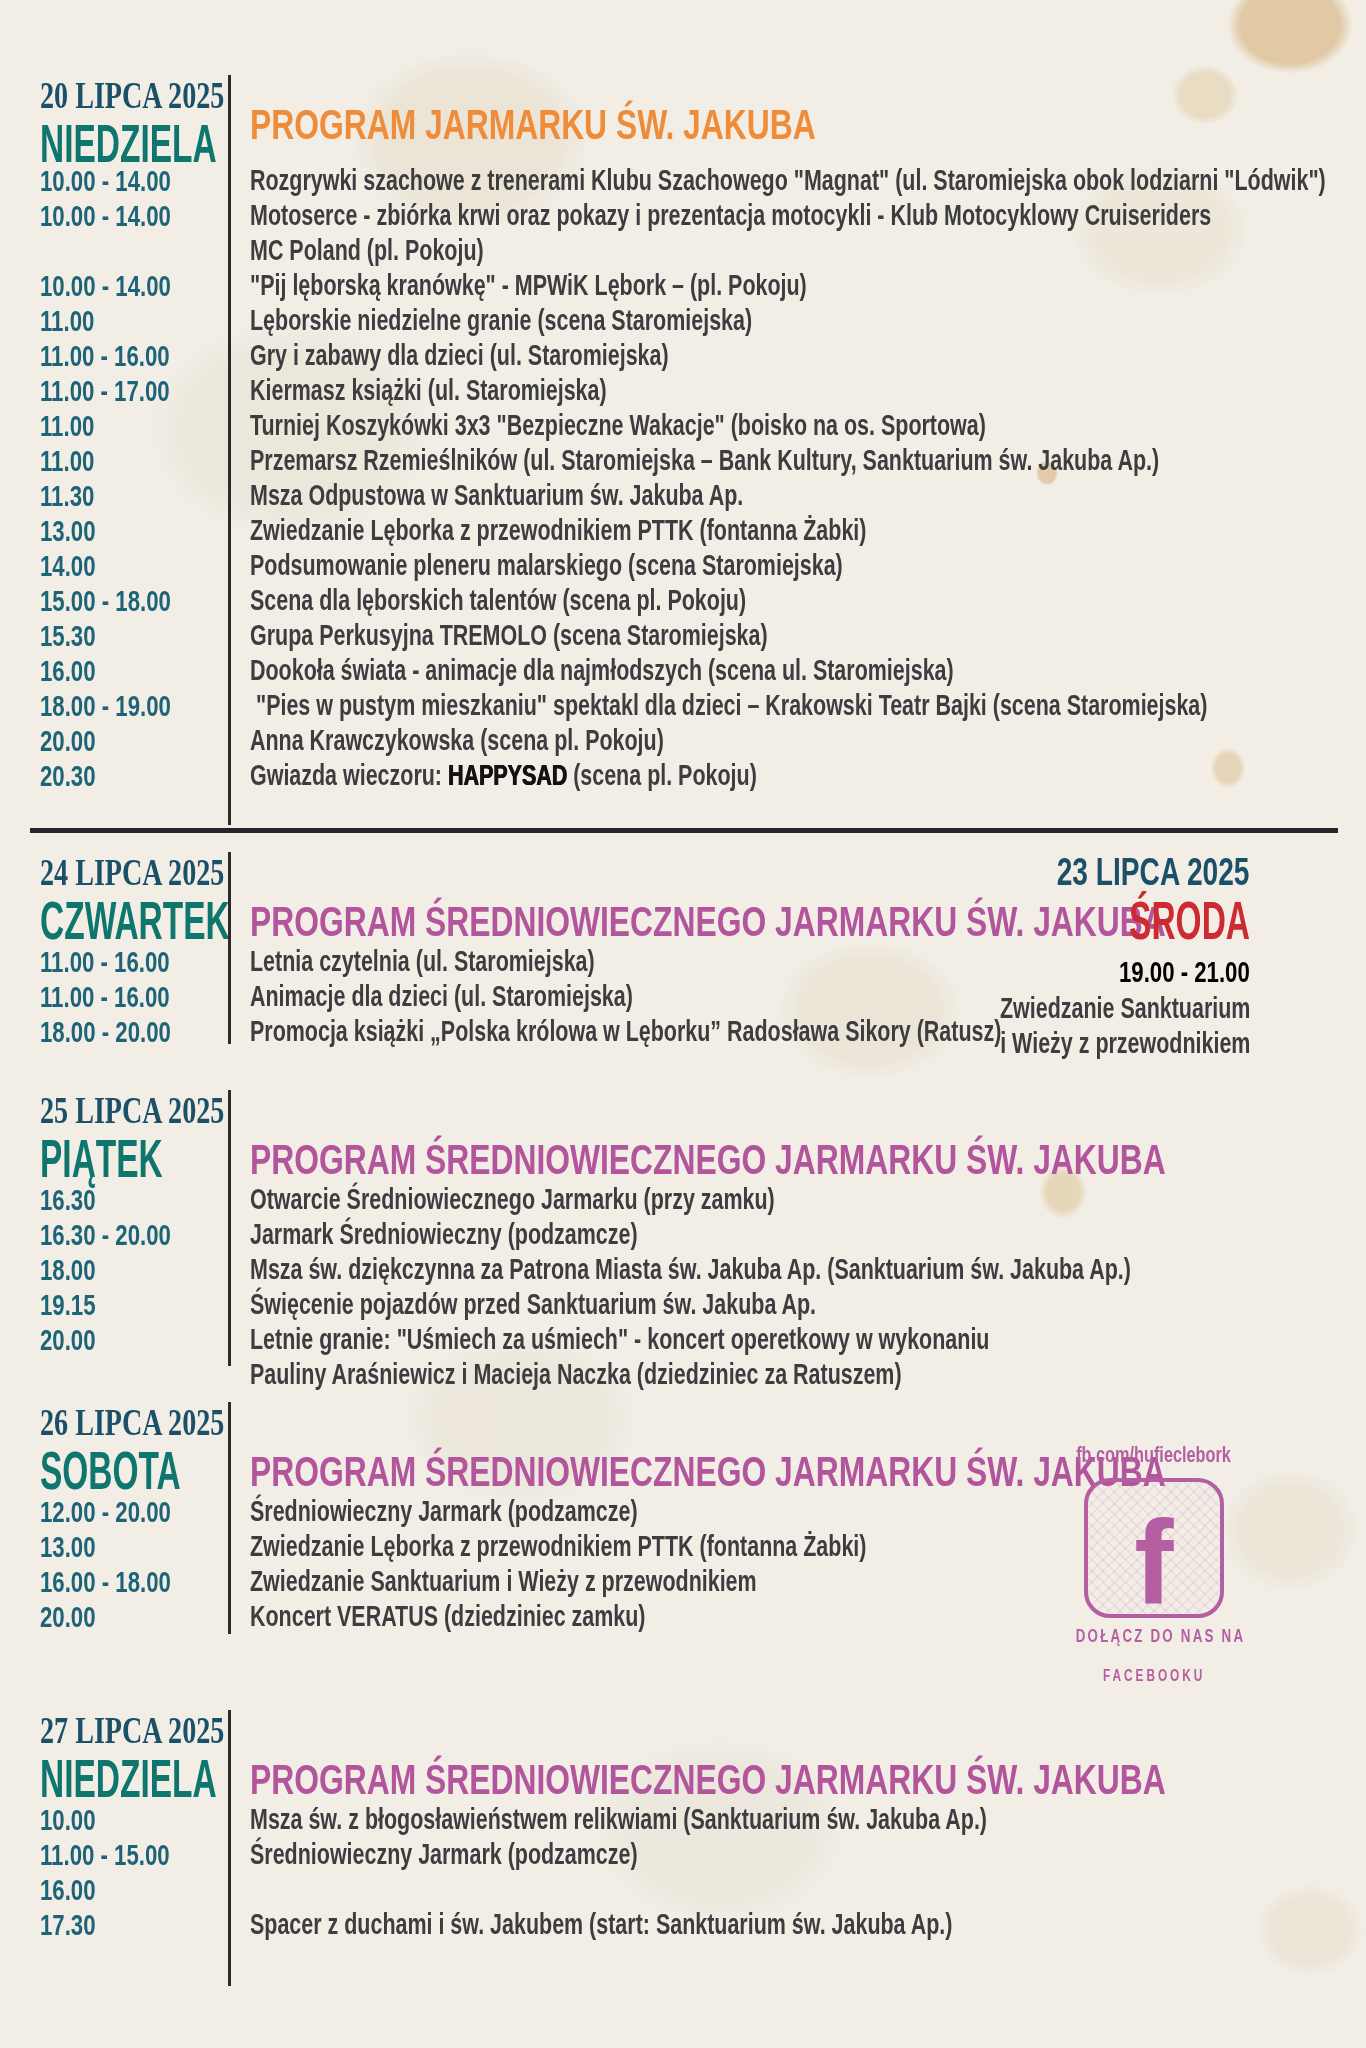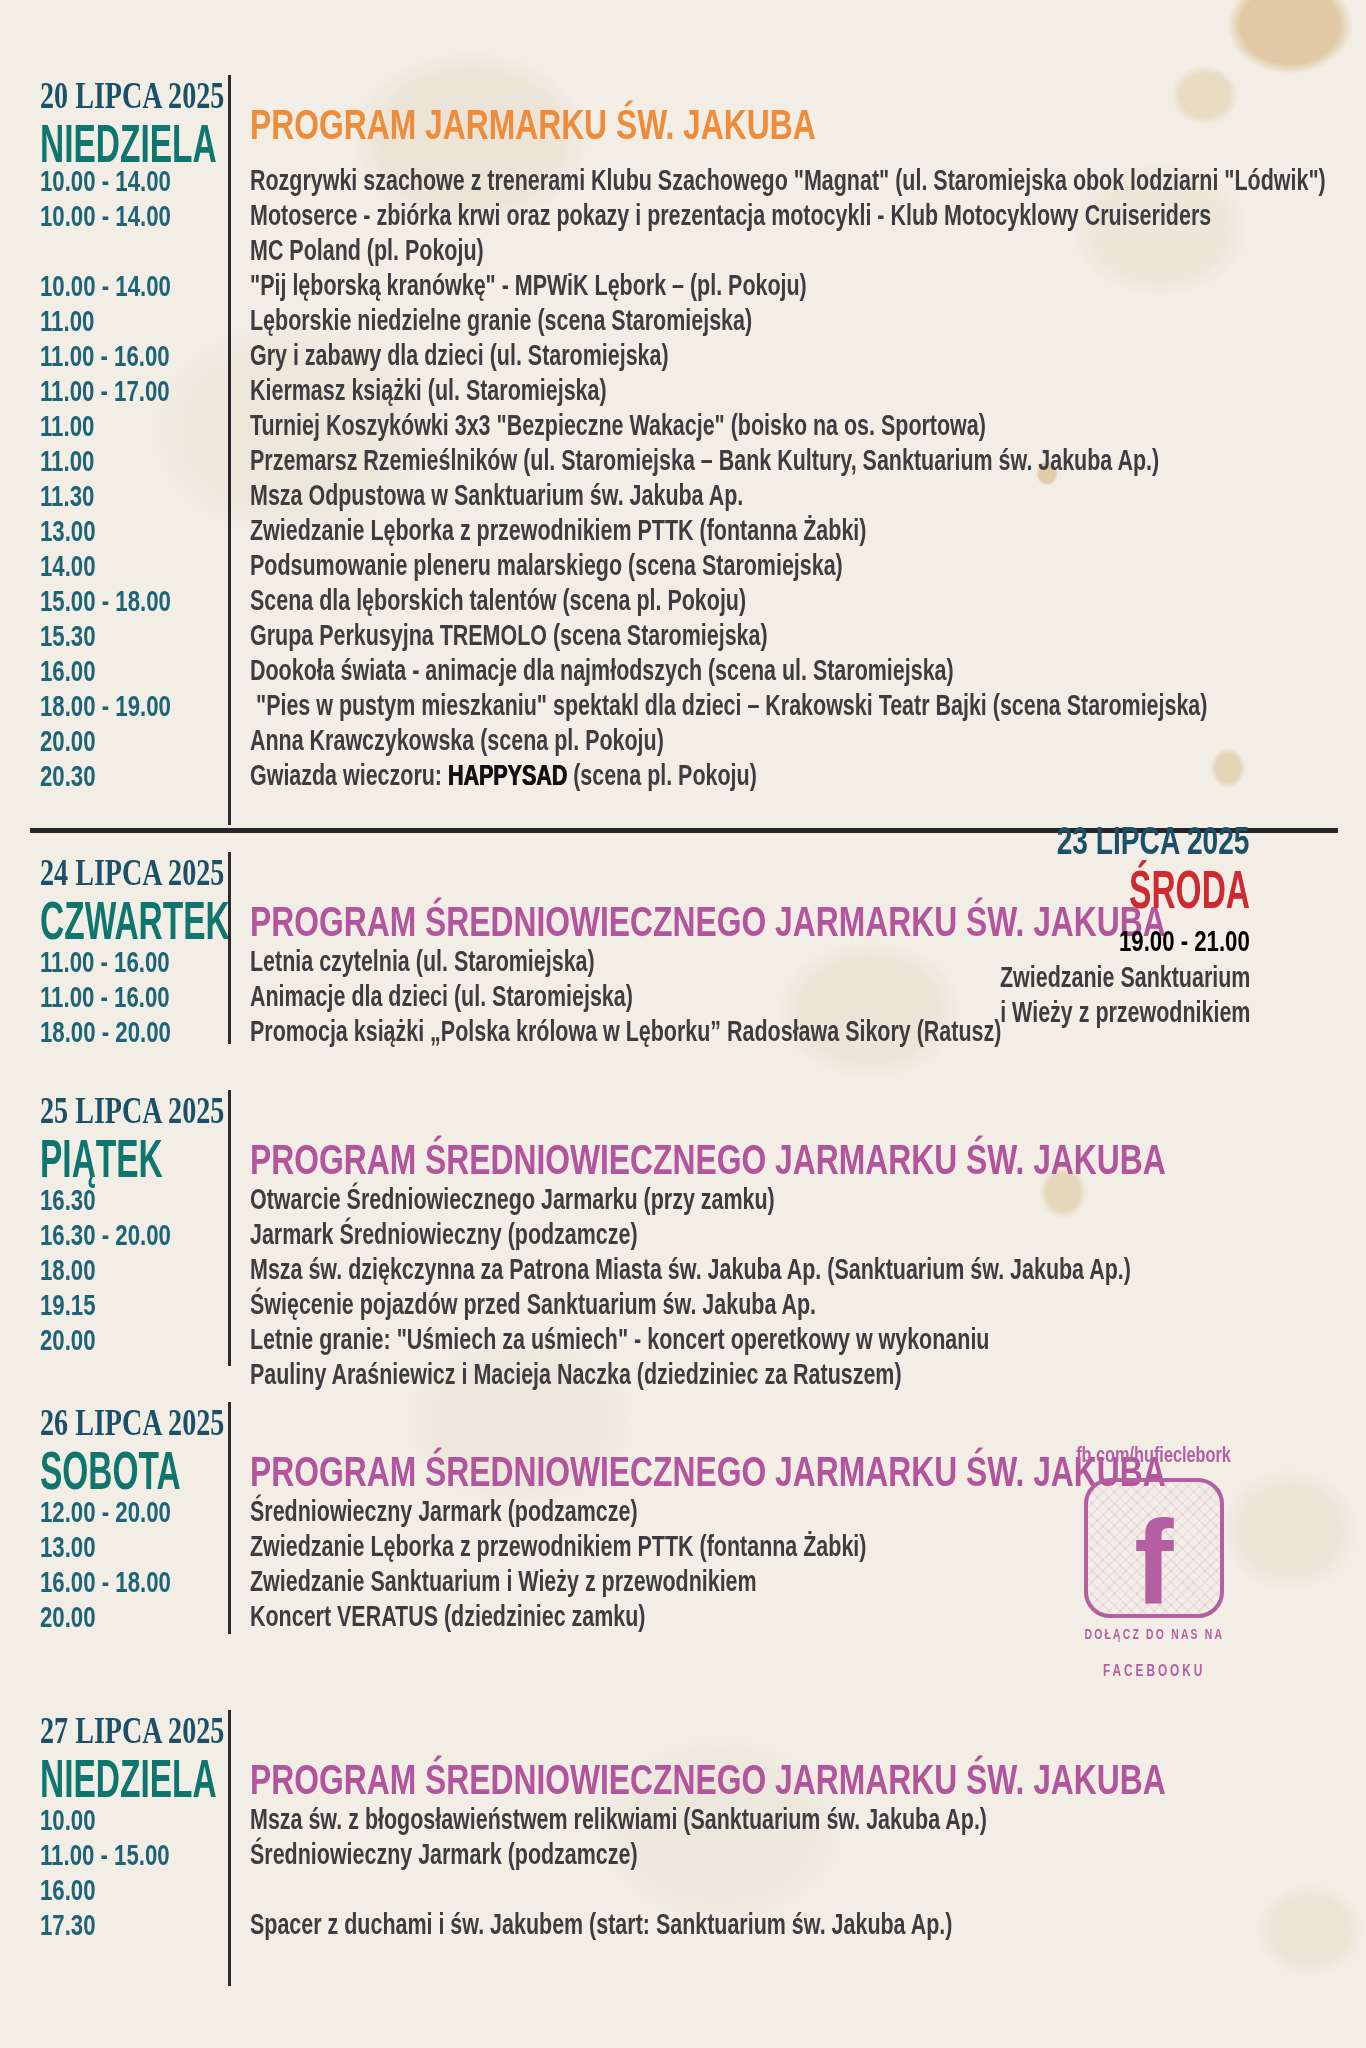--- a/index.html
+++ b/index.html
@@ -50,37 +50,37 @@
   .s1 .rows{top:88px;} .s2 .rows,.s3 .rows,.s4 .rows,.s5 .rows{top:92px;}
   .erow{display:flex;align-items:flex-start;}
   .time{flex:0 0 188px;width:188px;font-size:30px;line-height:35px;color:#1d6478;}
   .etext{margin-left:22px;font-size:29px;line-height:35px;color:#3d3d3f;}
   .etext .cond{white-space:pre;}
   .xbold{color:#121214;text-shadow:.7px 0 currentColor,-.4px 0 currentColor;}
 
   .hdivider{position:absolute;left:30px;right:28px;top:828px;height:5px;background:#26262a;}
 
   
-  .sideblock{position:absolute;top:821px;right:116px;text-align:right;}
+  .sideblock{position:absolute;top:852px;right:116px;text-align:right;}
   .side-date{font-size:38px;line-height:40px;color:#1a5068;}
   .side-day{font-size:54px;line-height:56px;color:#ce2a32;}
   .side-time{font-size:30px;line-height:35px;color:#000000;margin-top:6px;}
   .side-text{font-size:29px;line-height:35px;color:#3d3d3f;margin-top:2px;}
   .side-text .cond{white-space:pre-line;}
 
   
   .fbblock{position:absolute;top:1442px;right:104px;width:216px;text-align:center;color:#b45fa2;}
   .fb-url{font-size:22px;line-height:26px;}
   .fb-logo{width:132px;height:132px;margin:10px auto 8px auto;border:4px solid #b45fa2;border-radius:26px;
     display:flex;align-items:center;justify-content:center;
     background:
       repeating-linear-gradient(45deg, rgba(180,95,162,.10) 0 2px, transparent 2px 8px),
       repeating-linear-gradient(-45deg, rgba(180,95,162,.10) 0 2px, transparent 2px 8px);}
   .fb-f{font-size:118px;line-height:1;color:#b45fa2;transform:translateY(14px);}
-  .fb-join1{font-size:14px;letter-spacing:3px;}
+  .fb-join1{font-size:18px;letter-spacing:3px;}
   .fb-join2{font-size:16px;letter-spacing:4px;margin-top:20px;}
 </style>
 </head>
 <body>
 
 <div class="blobs"></div>
 
 <section class="day s1">
   <div class="datecol">
     <div class="date"><span class="cond">20 LIPCA 2025</span></div>

